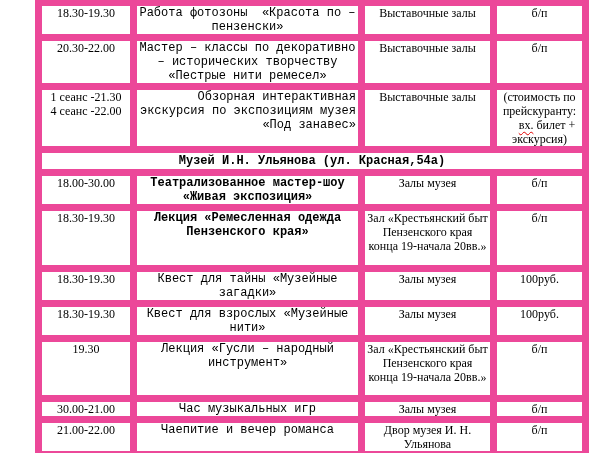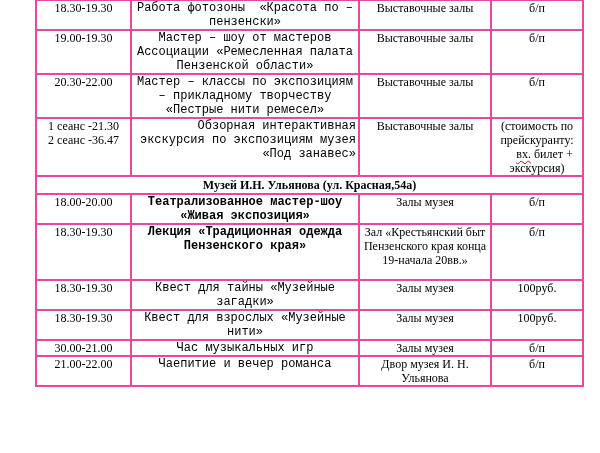--- a/index.html
+++ b/index.html
@@ -18,42 +18,42 @@
     left:35px;top:-1px;
     width:547px;
     border-collapse:collapse;
     table-layout:fixed;
   }
   .col-time{width:95px;}
   .col-event{width:228px;}
   .col-venue{width:132px;}
   .col-price{width:92px;}
   td{
-    border:2px solid #ec4899;
+    border:7px solid #ec4899;
     text-align:center;
     vertical-align:top;
     padding:0 2px;
     overflow:hidden;
   }
   td.time{white-space:pre-line;}
   td.event{white-space:pre-wrap;font-family:Liberation Mono, monospace;}
   td.event.left{text-align:right;}
   td.bold{font-weight:bold;margin-left:40px;}
   td.section-cell{font-weight:bold;vertical-align:middle;}
   .spell{
     text-decoration-line:underline;
     text-decoration-style:wavy;
     text-decoration-color:#e00000;
     text-decoration-thickness:1px;
     text-underline-offset:2px;
     margin-left:15px;
   }
   
   .r0 td{height:26px;} .r1 td{height:41px;} .r2 td{height:54px;}
-  .r3 td{height:40px;text-align:center;} .r4 td{height:55px;} .r5 td{height:16px;}
+  .r3 td{height:40px;text-align:center;} .r4 td{height:55px;} .r5 td{height:16px;font-family:Liberation Mono, monospace;}
   .r6 td{height:26px;} .r7 td{height:54px;} .r8 td{height:13px;}
   .r9 td{height:13px;} .r10 td{height:53px;} .r11 td{height:13px;}
   .r12 td{height:23px;}
 </style>
 </head>
 <body>
 
 <div class="page">
   <table class="schedule">
     <colgroup>
@@ -62,65 +62,65 @@
       <col class="col-venue">
       <col class="col-price">
     </colgroup>
     <tbody>
         <tr class="r0">
           <td class="time">18.30-19.30</td>
           <td class="event">Работа фотозоны  «Красота по – пензенски»</td>
           <td class="venue">Выставочные залы</td>
           <td class="price">б/п</td>
         </tr>
-        <tr class="r1">
-          <td class="time">19.00-19.30</td>
-          <td class="event">Мастер – шоу от мастеров Ассоциации «Ремесленная палата Пензенской области»</td>
-          <td class="venue">Выставочные залы</td>
-          <td class="price">б/п</td>
-        </tr>
         <tr class="r3">
           <td class="time">20.30-22.00</td>
-          <td class="event">Мастер – классы по экспозициям – прикладному творчеству «Пестрые нити ремесел»</td>
+          <td class="event">Мастер – классы по декоративно – исторических творчеству «Пестрые нити ремесел»</td>
           <td class="venue">Выставочные залы</td>
           <td class="price">б/п</td>
         </tr>
         <tr class="r4">
           <td class="time">1 сеанс -21.30
-2 сеанс -36.47</td>
+4 сеанс -22.00</td>
           <td class="event left">Обзорная интерактивная экскурсия по экспозициям музея «Под занавес»</td>
           <td class="venue">Выставочные залы</td>
           <td class="price">(стоимость по прейскуранту: <span class="spell">вх.</span> билет + экскурсия)</td>
         </tr>
         <tr class="r5">
           <td colspan="4" class="section-cell">Музей И.Н. Ульянова (ул. Красная,54а)</td>
         </tr>
         <tr class="r6">
-          <td class="time">18.00-20.00</td>
+          <td class="time">18.00-30.00</td>
           <td class="event bold">Театрализованное мастер-шоу «Живая экспозиция»</td>
           <td class="venue">Залы музея</td>
           <td class="price">б/п</td>
         </tr>
         <tr class="r7">
           <td class="time">18.30-19.30</td>
-          <td class="event bold">Лекция «Традиционная одежда Пензенского края»</td>
+          <td class="event bold">Лекция «Ремесленная одежда Пензенского края»</td>
           <td class="venue">Зал «Крестьянский быт Пензенского края конца 19-начала 20вв.»</td>
           <td class="price">б/п</td>
         </tr>
         <tr class="r8">
           <td class="time">18.30-19.30</td>
           <td class="event">Квест для тайны «Музейные загадки»</td>
           <td class="venue">Залы музея</td>
           <td class="price">100руб.</td>
         </tr>
         <tr class="r9">
           <td class="time">18.30-19.30</td>
           <td class="event">Квест для взрослых «Музейные нити»</td>
           <td class="venue">Залы музея</td>
           <td class="price">100руб.</td>
+        </tr>
+        <tr class="r10">
+          <td class="time">19.30</td>
+          <td class="event">Лекция «Гусли – народный инструмент»</td>
+          <td class="venue">Зал «Крестьянский быт Пензенского края конца 19-начала 20вв.»</td>
+          <td class="price">б/п</td>
         </tr>
         <tr class="r11">
           <td class="time">30.00-21.00</td>
           <td class="event">Час музыкальных игр</td>
           <td class="venue">Залы музея</td>
           <td class="price">б/п</td>
         </tr>
         <tr class="r12">
           <td class="time">21.00-22.00</td>
           <td class="event">Чаепитие и вечер романса</td>

